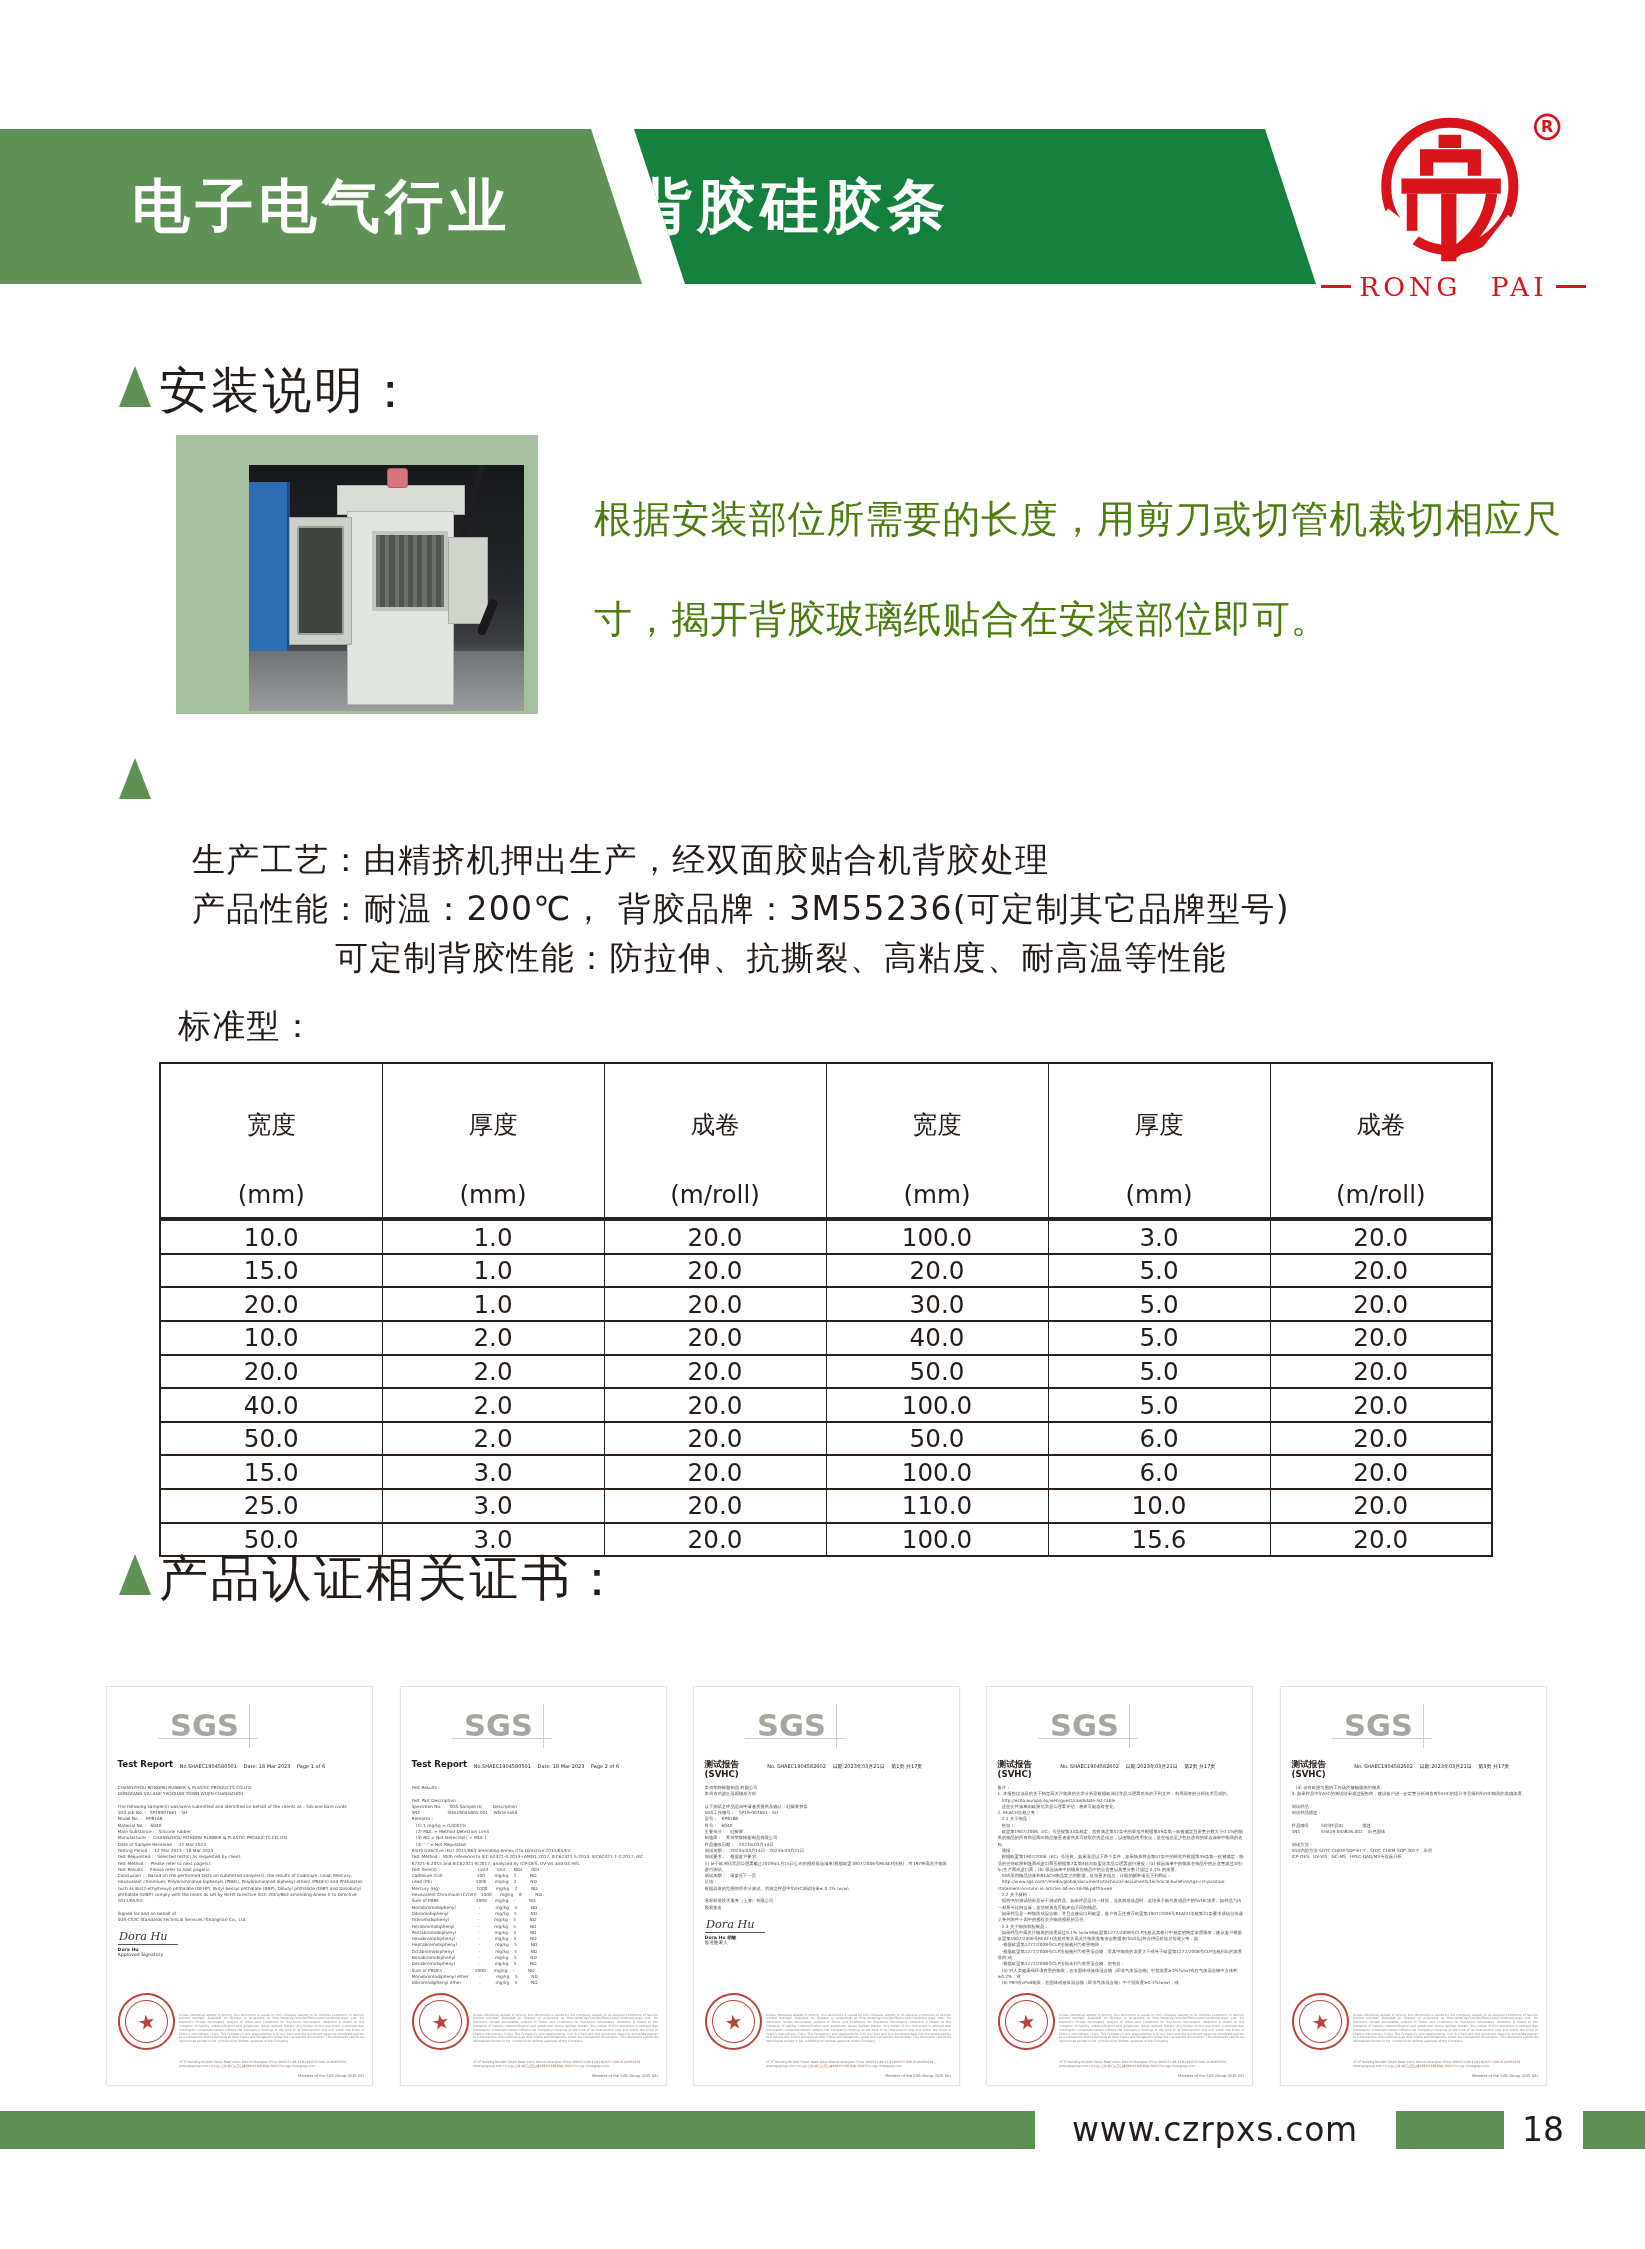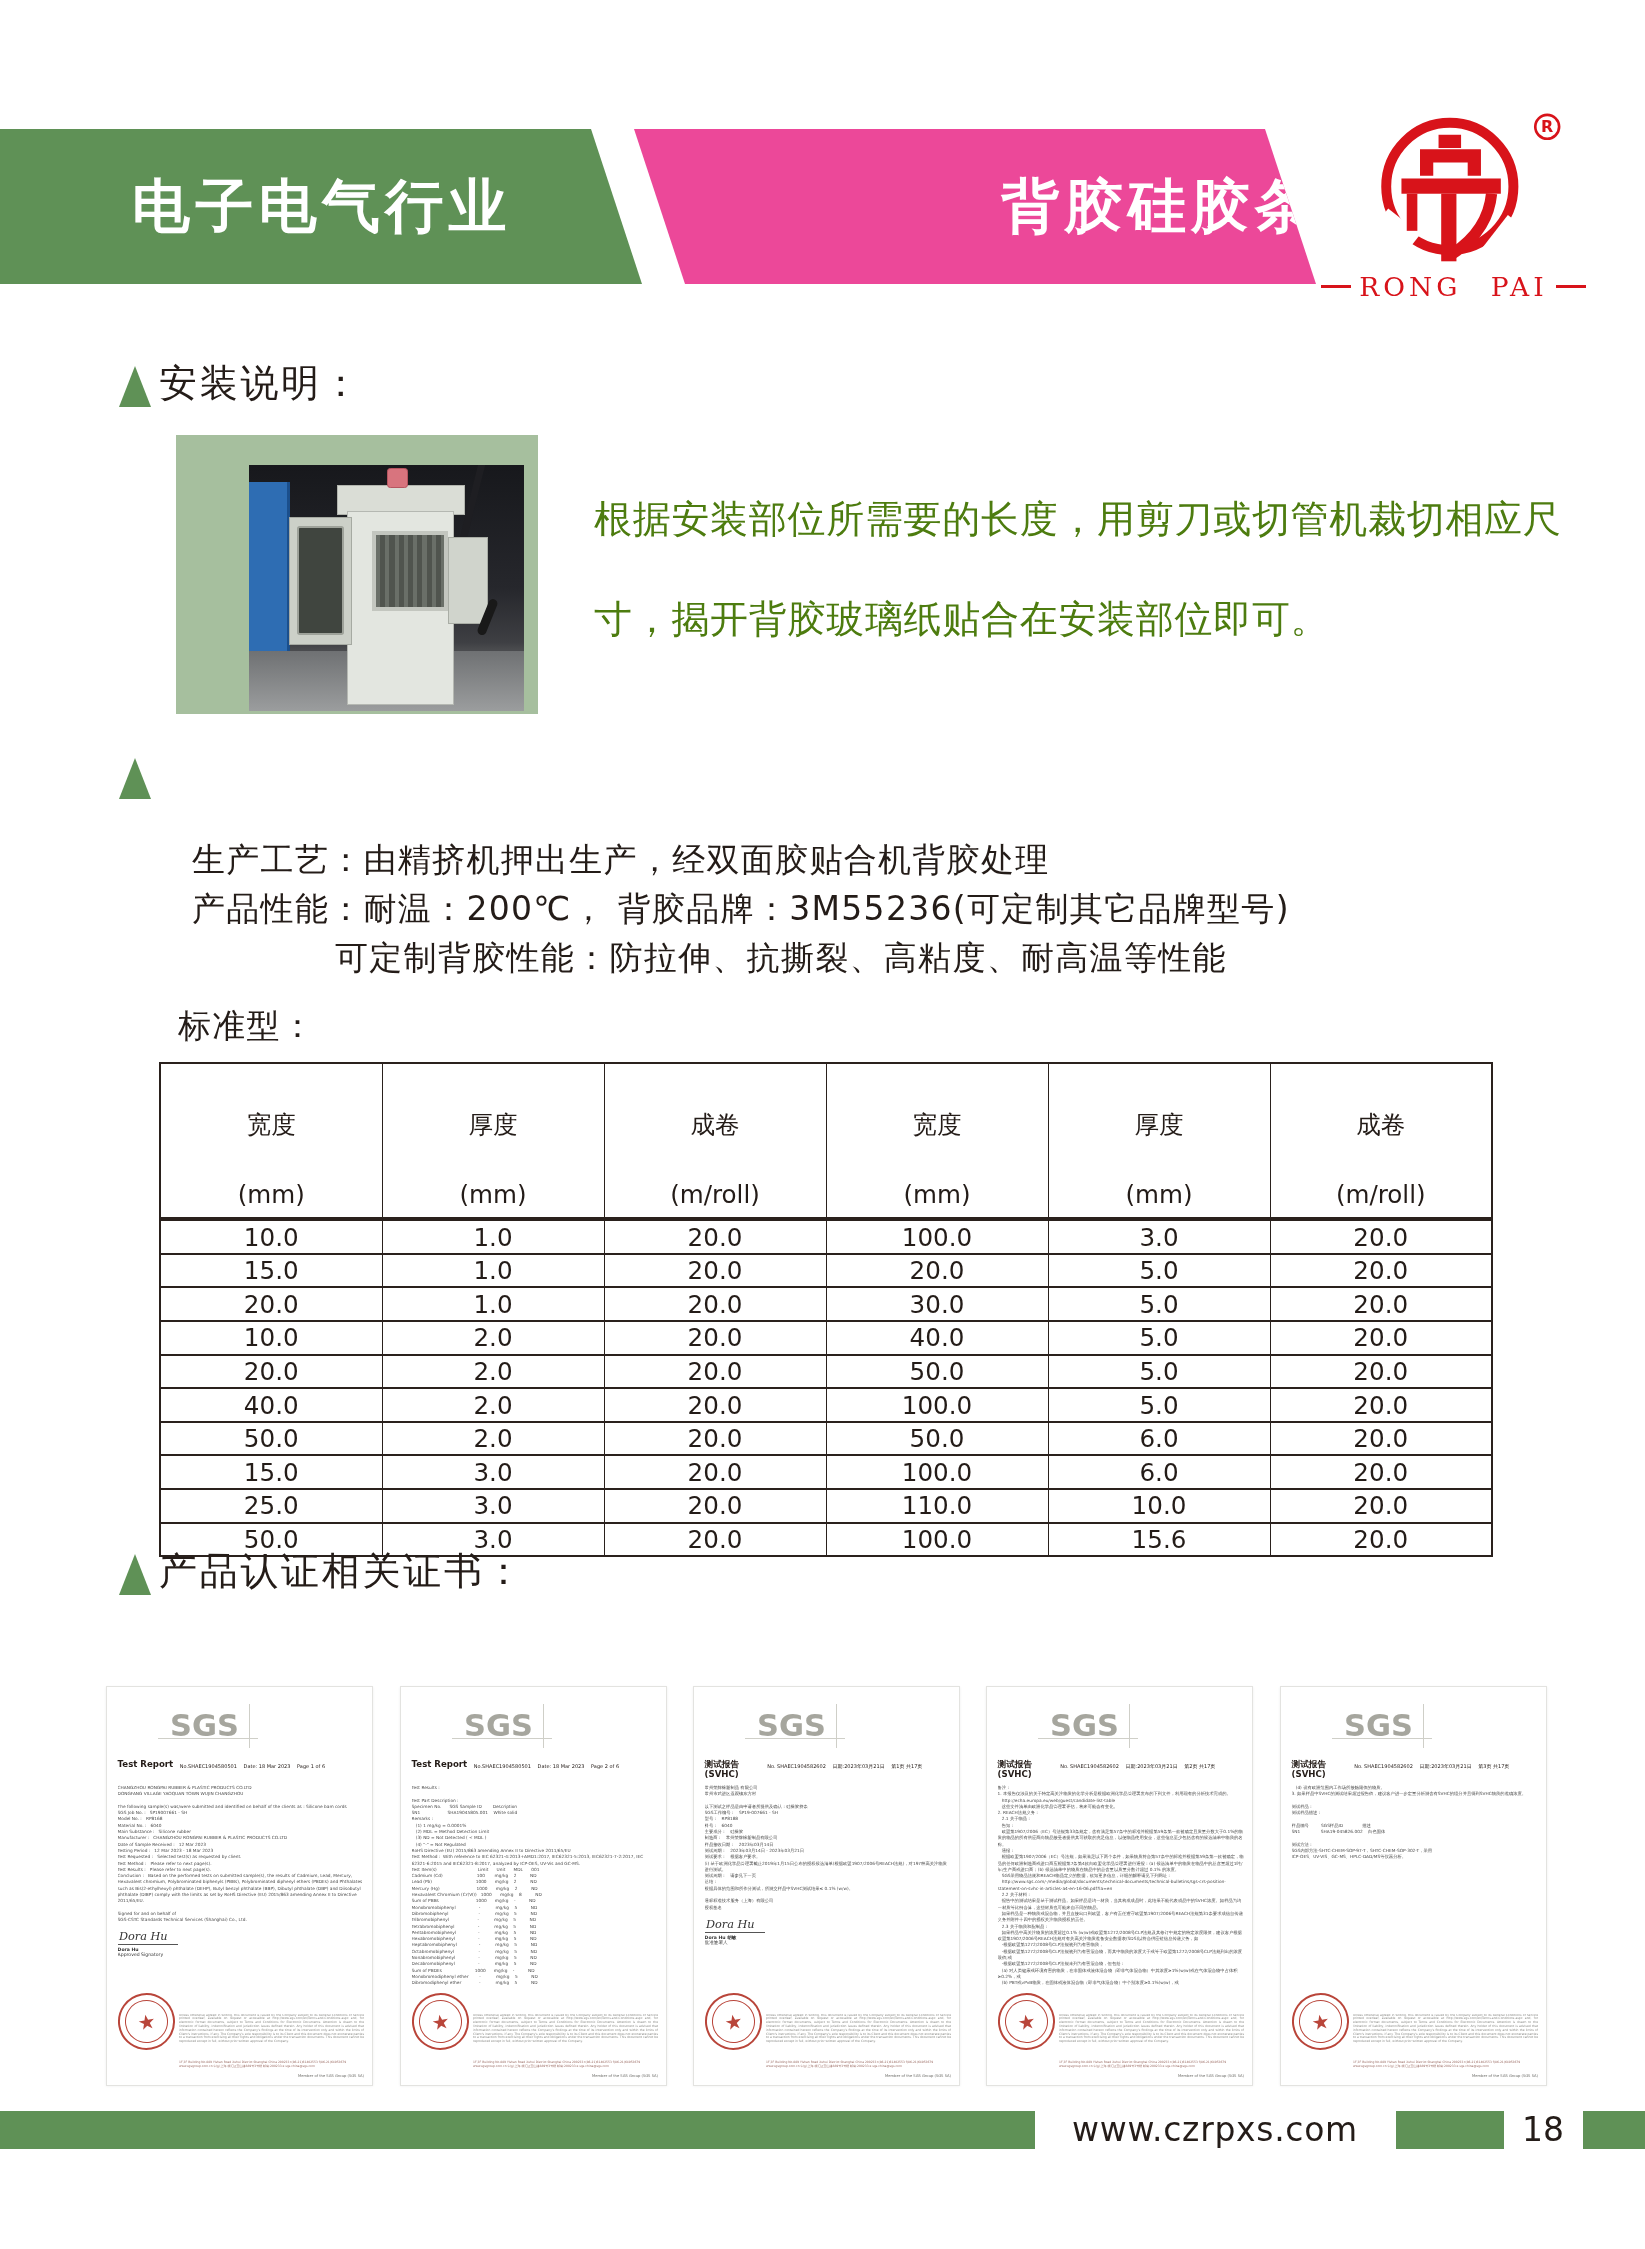--- a/index.html
+++ b/index.html
@@ -3,38 +3,38 @@
 <meta charset="utf-8">
 <style>
   html,body{margin:0;padding:0;background:#ffffff;}
   .page{position:relative;width:1646px;height:2250px;background:#ffffff;overflow:hidden;
         font-family:"DejaVu Sans",sans-serif;color:#241c18;}
 
   
   .banner-dark{position:absolute;left:0;top:129px;width:644px;height:155px;background:#5f9156;
     clip-path:polygon(0 0,591px 0,642px 155px,0 155px);
     display:flex;align-items:center;justify-content:center;}
-  .banner-light{position:absolute;left:634px;top:129px;width:684px;height:155px;background:#ec4899;
+  .banner-light{position:absolute;left:634px;top:129px;width:684px;height:155px;background:#15803d;
     clip-path:polygon(0 0,631px 0,682px 155px,51px 155px);
-    display:flex;align-items:center;justify-content:flex-end;}
+    display:flex;align-items:center;justify-content:flex-start;}
   .banner-text{color:#ffffff;font-size:58px;font-weight:bold;letter-spacing:5.3px;white-space:nowrap;}
 
   
   .logo{position:absolute;left:1367px;top:100px;width:212px;height:206px;}
   .logo-brand{position:absolute;left:1321px;top:271px;width:265px;display:flex;align-items:center;
     justify-content:center;gap:8px;color:#d8131a;}
   .logo-rule{width:37px;height:2.7px;background:#d8131a;}
   .logo-brand-text{font-family:"DejaVu Serif",serif;font-size:26.5px;letter-spacing:4px;word-spacing:17px;
     color:#d8131a;white-space:nowrap;}
 
   
   .sec-head{position:absolute;display:flex;align-items:flex-start;gap:8px;}
   .tri{width:0;height:0;border-left:16.6px solid transparent;border-right:16.6px solid transparent;
     border-bottom:41px solid #5f9156;margin-top:8px;}
-  .sec-title{font-size:38px;letter-spacing:2.7px;color:#241c18;white-space:nowrap;}
+  .sec-title{font-size:49px;letter-spacing:2.7px;color:#241c18;white-space:nowrap;}
   .head-install{left:119px;top:358px;}
   .head-spec{left:119px;top:750px;}
   .head-cert{left:119px;top:1546px;}
 
   
   .photo-panel{position:absolute;left:176px;top:435px;width:362px;height:279px;background:#a6bf9e;}
   .photo{position:absolute;left:73px;top:30px;width:275px;height:246px;overflow:hidden;
     background:linear-gradient(180deg,#17181c 0%,#26272c 50%,#3e3f43 72%,#4a4b4e 75%);}
   .ph-blue{position:absolute;left:0;top:16.6px;width:38px;height:206px;background:#2e6db3;
     border-right:3.3px solid #1b4f8c;}

